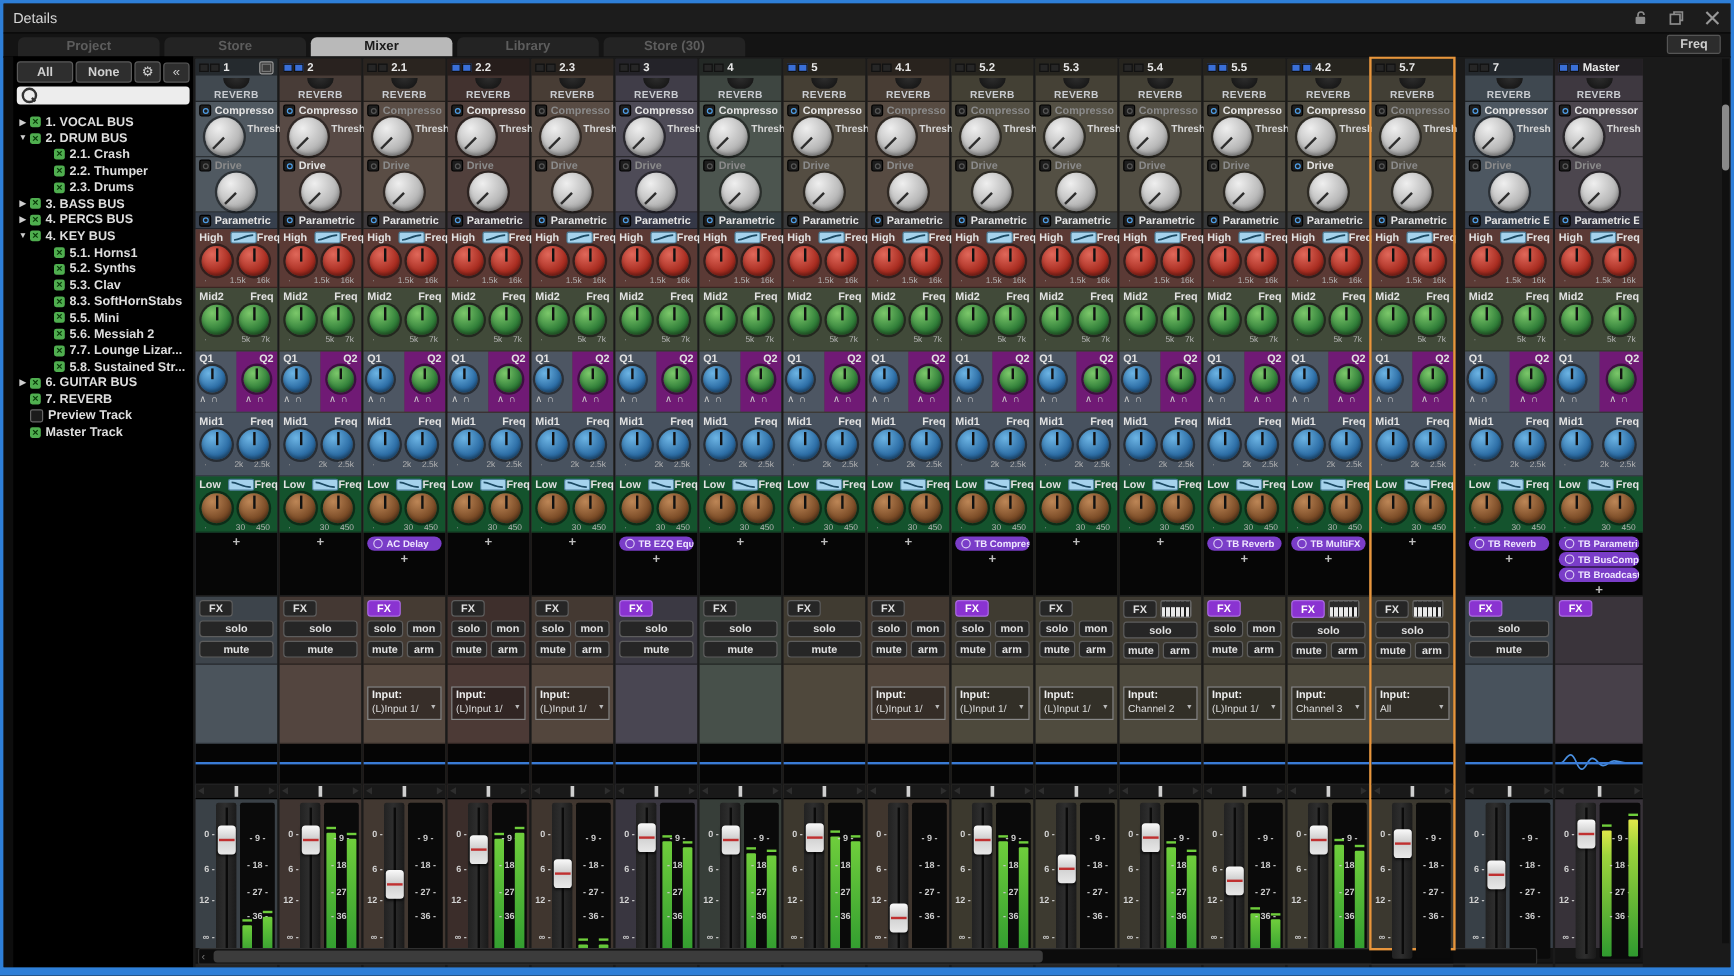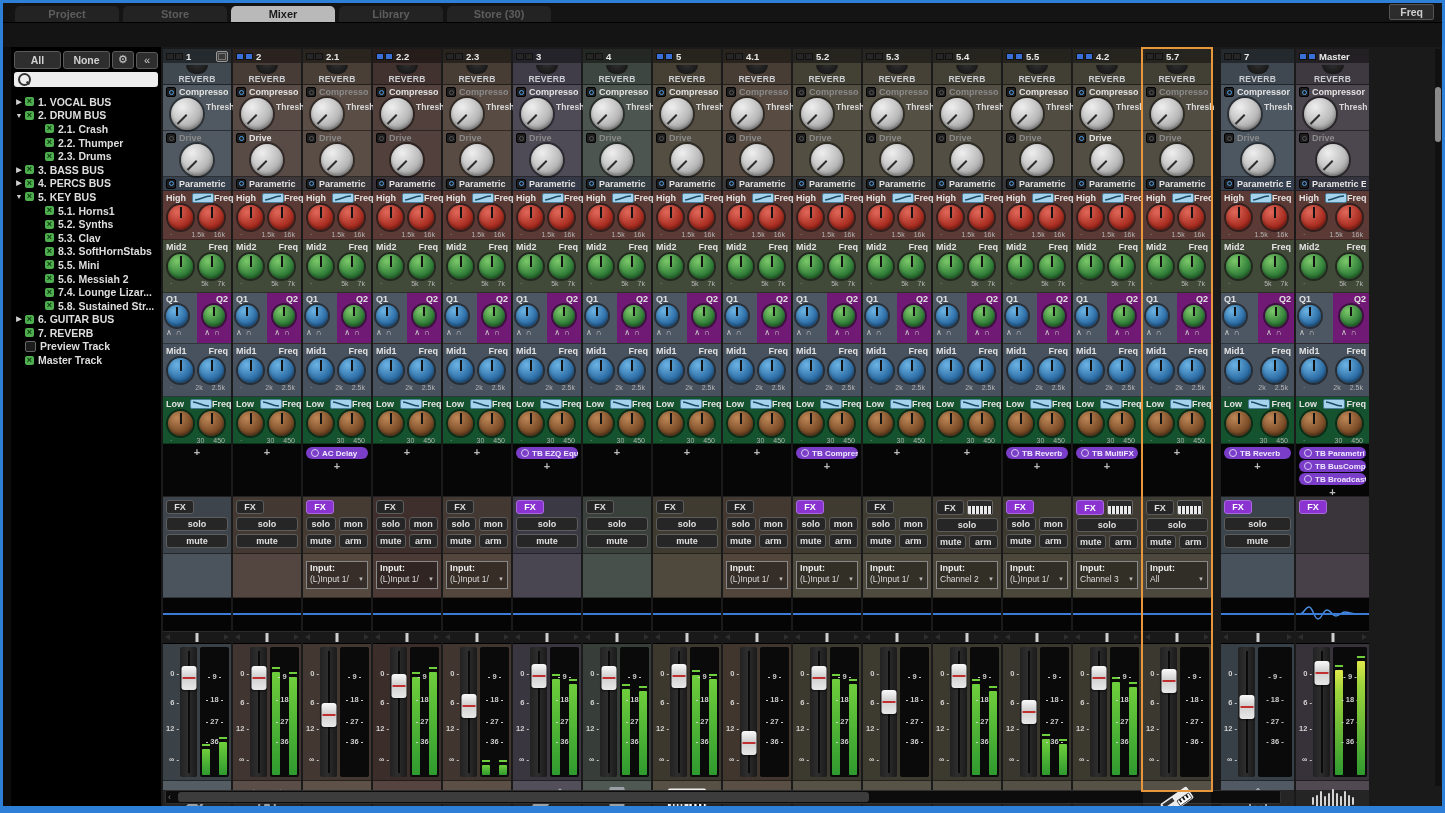--- a/index.html
+++ b/index.html
@@ -8,21 +8,21 @@
   .window{position:absolute;top:3px;left:3px;right:3px;bottom:7px;background:#141414;}
 
   
   .titlebar{height:24px;background:#1c1c1c;border-bottom:1px solid #000;display:flex;align-items:center;padding:0 8px;}
   .title{color:#d6d6d6;font-size:12px;}
   .tb-icons{margin-left:auto;display:flex;gap:16px;align-items:center;}
   .tb-ic{width:14px;height:14px;opacity:.8;cursor:pointer;}
 
   
   .tabrow{height:19px;background:#141414;display:flex;align-items:flex-end;padding-left:12px;position:relative;border-bottom:1px solid #000;}
-  .tab{width:104px;height:16px;margin-right:4px;background:#232323;border-radius:5px 5px 0 0;
+  .tab{width:118px;height:16px;margin-right:4px;background:#232323;border-radius:5px 5px 0 0;
        color:#5d5d5d;font-size:11px;font-weight:bold;display:flex;align-items:center;justify-content:center;cursor:pointer;}
   .tab.active{background:#b9b9b9;color:#1a1a1a;}
   .dock-btn{position:absolute;right:8px;top:1px;background:#2c2c2c;border:1px solid #555;color:#cfcfcf;
        font-size:10.5px;font-weight:bold;padding:1px 10px;border-radius:2px;cursor:pointer;}
 
   
   .main{position:absolute;top:44px;left:0;right:0;bottom:0;display:flex;}
   .left-margin{width:8px;background:#0d0d0d;}
   .sidebar{width:150px;background:#000;display:flex;flex-direction:column;padding-top:4px;}
   .sb-controls{display:flex;gap:2px;padding:0 3px 3px 3px;align-items:center;}
@@ -119,21 +119,21 @@
   .btnrow{display:flex;gap:3px;margin-bottom:3px;}
   .mbtn{background:#262626;border:1px solid #5d5d5d;border-radius:3px;color:#e0e0e0;font-size:9px;font-weight:bold;
         padding:1px 0;text-align:center;cursor:pointer;}
   .mbtn.fx{width:28px;}
   .mbtn.half{flex:1;}
   .mbtn.on{background:#8a33d1;border-color:#a96ae0;color:#fff;}
   .kbd-icon{width:24px;height:13px;border:1px solid #666;border-radius:2px;background:
       linear-gradient(#2a2a2a,#2a2a2a) top/100% 5px no-repeat,
       repeating-linear-gradient(90deg,#e8e8e8 0 3px,#1a1a1a 3px 4px);cursor:pointer;}
 
-  .inputrow{height:29px;flex:none;margin:0;padding:7px 3px;border-bottom:1px solid rgba(0,0,0,.35);}
+  .inputrow{height:29px;flex:none;margin:0;padding:18px 3px;border-bottom:1px solid rgba(0,0,0,.35);}
   .inbox{border:1px solid #888;background:rgba(0,0,0,.35);height:24px;padding:1px 3px;cursor:pointer;}
   .inlabel{color:#eee;font-size:9px;font-weight:bold;line-height:11px;}
   .inval{display:flex;align-items:center;color:#ddd;font-size:8.5px;line-height:10px;}
   .inval .chev{margin-left:auto;font-size:6px;color:#bbb;}
   .inputrow.hiddenrow .inbox{visibility:hidden;}
 
   .wave{height:33px;flex:none;background:#050505;border-bottom:1px solid #2a2a2a;position:relative;}
   .wave::after{content:"";position:absolute;left:0;right:0;top:15px;height:2px;background:#3a7bd5;}
   .wave svg{position:absolute;left:4px;top:4px;}
 
@@ -167,20 +167,36 @@
   .hscroll .larr{position:absolute;left:2px;top:0;color:#777;font-size:9px;line-height:12px;}
   .hthumb{position:absolute;left:12px;top:1px;bottom:1px;width:62%;background:#3c3c3c;border-radius:3px;cursor:pointer;}
   .vscroll{position:absolute;right:1px;top:2px;bottom:20px;width:6px;background:#101010;}
   .vthumb{position:absolute;top:38px;height:55px;left:0;right:0;background:#8a8a8a;border-radius:3px;cursor:pointer;}
 </style>
 </head>
 <body>
 
 <div class="window">
 
+  <div class="titlebar">
+    <span class="title">Details</span>
+    <span class="tb-icons">
+      <svg class="tb-ic" viewBox="0 0 14 14">
+          <rect x="3" y="6" width="8" height="6" rx="1" fill="#a8a8a8"></rect>
+          <path d="M5 6V4.5a2.5 2.5 0 0 1 5 0" fill="none" stroke="#a8a8a8" stroke-width="1.4"></path>
+        </svg>
+      <svg class="tb-ic" viewBox="0 0 14 14">
+          <rect x="2" y="4" width="8" height="8" fill="none" stroke="#a8a8a8" stroke-width="1.4"></rect>
+          <path d="M5 4V2h7v7h-2" fill="none" stroke="#a8a8a8" stroke-width="1.4"></path>
+        </svg>
+      <svg class="tb-ic" viewBox="0 0 14 14">
+          <path d="M2 2l10 10M12 2L2 12" stroke="#b8b8b8" stroke-width="1.8"></path>
+        </svg>
+    </span>
+  </div>
 
   <div class="tabrow">
     <div id="tabs" style="display: flex;">
         <div class="tab">Project</div>
         <div class="tab">Store</div>
         <div class="tab active">Mixer</div>
         <div class="tab">Library</div>
         <div class="tab">Store (30)</div>
       </div>
     <button class="dock-btn">Freq</button>
@@ -232,21 +248,21 @@
             <span>3. BASS BUS</span>
           </div>
           <div class="trk" style="padding-left: 2px;">
             <span class="arrow">▶</span>
             <span class="cb">×</span>
             <span>4. PERCS BUS</span>
           </div>
           <div class="trk" style="padding-left: 2px;">
             <span class="arrow">▼</span>
             <span class="cb">×</span>
-            <span>5. KEY BUS</span>
+            <span>4. KEY BUS</span>
           </div>
           <div class="trk" style="padding-left: 22px;">
             <span class="arrow"></span>
             <span class="cb">×</span>
             <span>5.1. Horns1</span>
           </div>
           <div class="trk" style="padding-left: 22px;">
             <span class="arrow"></span>
             <span class="cb">×</span>
             <span>5.2. Synths</span>
@@ -267,21 +283,21 @@
             <span>5.5. Mini</span>
           </div>
           <div class="trk" style="padding-left: 22px;">
             <span class="arrow"></span>
             <span class="cb">×</span>
             <span>5.6. Messiah 2</span>
           </div>
           <div class="trk" style="padding-left: 22px;">
             <span class="arrow"></span>
             <span class="cb">×</span>
-            <span>7.4. Lounge Lizar...</span>
+            <span>7.7. Lounge Lizar...</span>
           </div>
           <div class="trk" style="padding-left: 22px;">
             <span class="arrow"></span>
             <span class="cb">×</span>
             <span>5.8. Sustained Str...</span>
           </div>
           <div class="trk" style="padding-left: 2px;">
             <span class="arrow">▶</span>
             <span class="cb">×</span>
             <span>6. GUITAR BUS</span>

